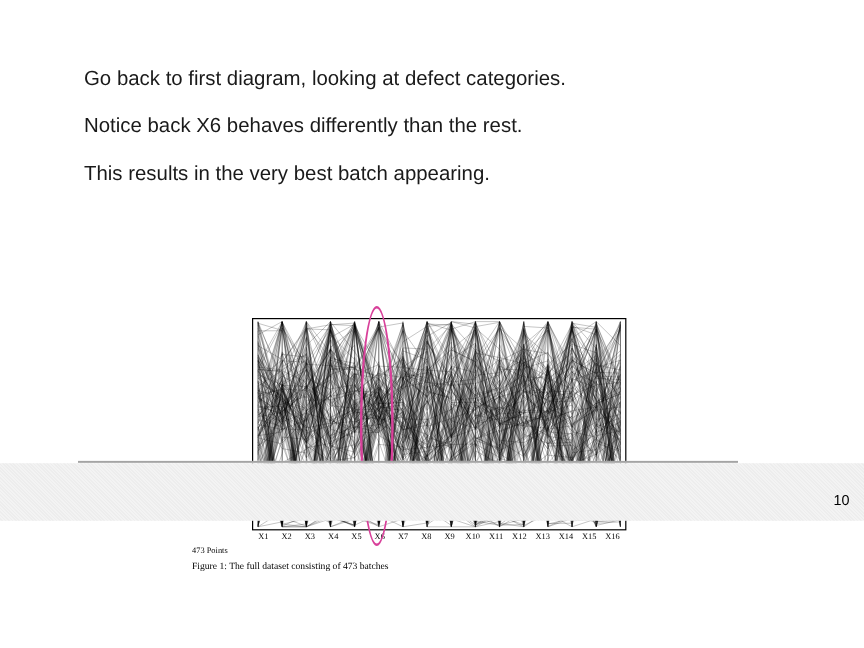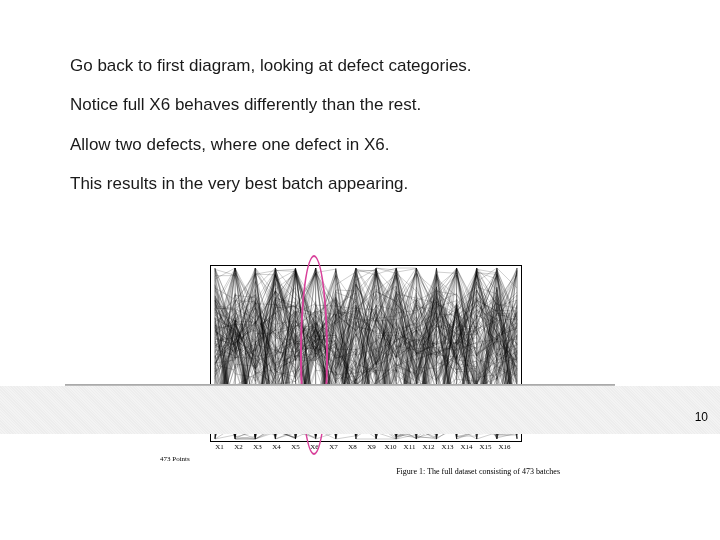--- a/index.html
+++ b/index.html
@@ -2,38 +2,37 @@
 <html><head>
 <meta charset="utf-8">
 <style>
 html,body{margin:0;padding:0;width:720px;height:540px;background:#fff;font-family:Verdana,Geneva,sans-serif;overflow:hidden}
 .slide{position:relative;width:720px;height:434px;box-sizing:border-box}
 .content{padding:55px 70px 0 70px}
 .para{font-size:17px;color:#1a1a1a;line-height:1.25;margin:0 0 18px 0}
 .figure{position:absolute;left:160px;top:255px;width:400px;height:220px}
 .plotarea{position:absolute;left:50px;top:10px;width:310px;height:175px;border:1px solid #000}
 .plotarea svg{position:absolute;left:0;top:0}
-.xlabels{position:absolute;left:50px;top:188px;width:310px;height:12px;display:flex;justify-content:flex-start;font-size:7px;font-family:serif;color:#000}
+.xlabels{position:absolute;left:50px;top:188px;width:310px;height:12px;display:flex;justify-content:space-between;font-size:7px;font-family:serif;color:#000}
 .xlabels span{width:19px;text-align:center}
 .subcap{position:absolute;left:0;top:200px;width:400px;font-size:7px;font-family:serif;color:#000}
-.figcap{position:absolute;left:0;top:212px;width:400px;text-align:right;font-size:8px;font-family:serif;color:#000}
+.figcap{position:absolute;left:0;top:212px;width:400px;text-align:left;font-size:8px;font-family:serif;color:#000}
 .oval{position:absolute;border:2px solid #d8409a;border-radius:50%/50%;background:transparent;box-sizing:border-box}
 .footer-cut{position:absolute;left:65px;right:105px;bottom:48px;height:2px;background:linear-gradient(to bottom,#ccc 0,#888 1px,#eee 2px)}
 .footer-bg{position:absolute;left:0;right:0;bottom:0;height:48px;background:repeating-linear-gradient(45deg,#f3f3f3 0,#f3f3f3 1px,#ededed 1px,#ededed 2px)}
 .pagenum{position:absolute;right:12px;bottom:10px;font-size:12px;font-weight:normal;color:#000}
 </style>
 </head>
 <body>
 
 <div class="slide">
 
   <div class="content">
     <p class="para">Go back to first diagram, looking at defect categories.</p>
-    <p class="para">Notice full X6 behaves differently than the rest.</p>
-    <p class="para">Allow two defects, where one defect in X6.</p>
+    <p class="para">Notice back X6 behaves differently than the rest.</p>
     <p class="para">This results in the very best batch appearing.</p>
   </div>
 
   <div class="figure">
     <div class="plotarea">
       <svg id="pcsvg" width="310" height="175">
           <line x1="4" x2="4" y1="2" y2="173" stroke="#000" stroke-width="0.5"></line>
           <line x1="24.133333333333333" x2="24.133333333333333" y1="2" y2="173" stroke="#000" stroke-width="0.5"></line>
           <line x1="44.266666666666666" x2="44.266666666666666" y1="2" y2="173" stroke="#000" stroke-width="0.5"></line>
           <line x1="64.4" x2="64.4" y1="2" y2="173" stroke="#000" stroke-width="0.5"></line>

